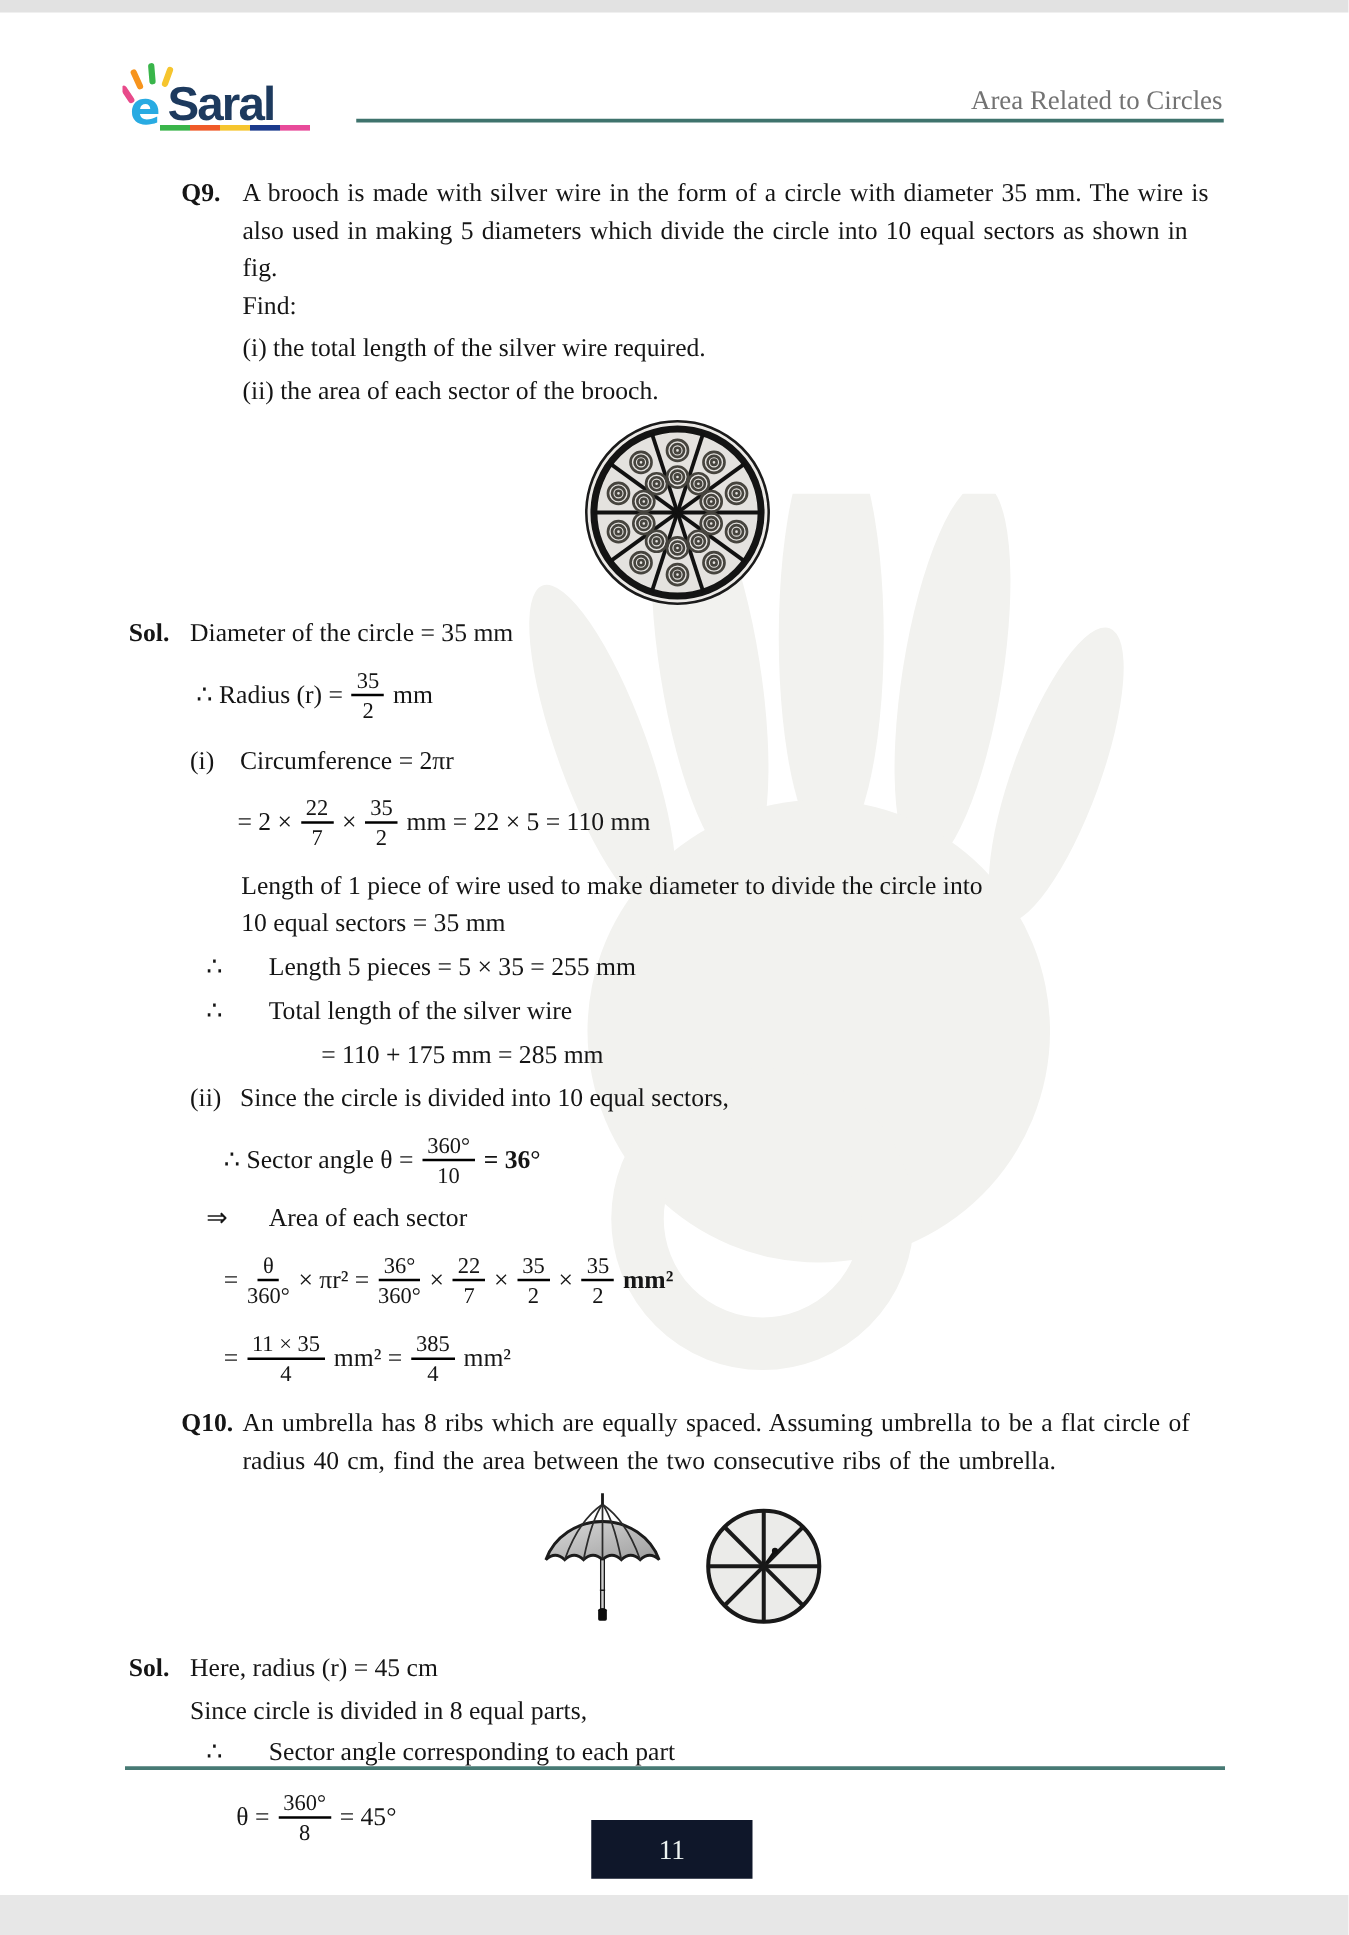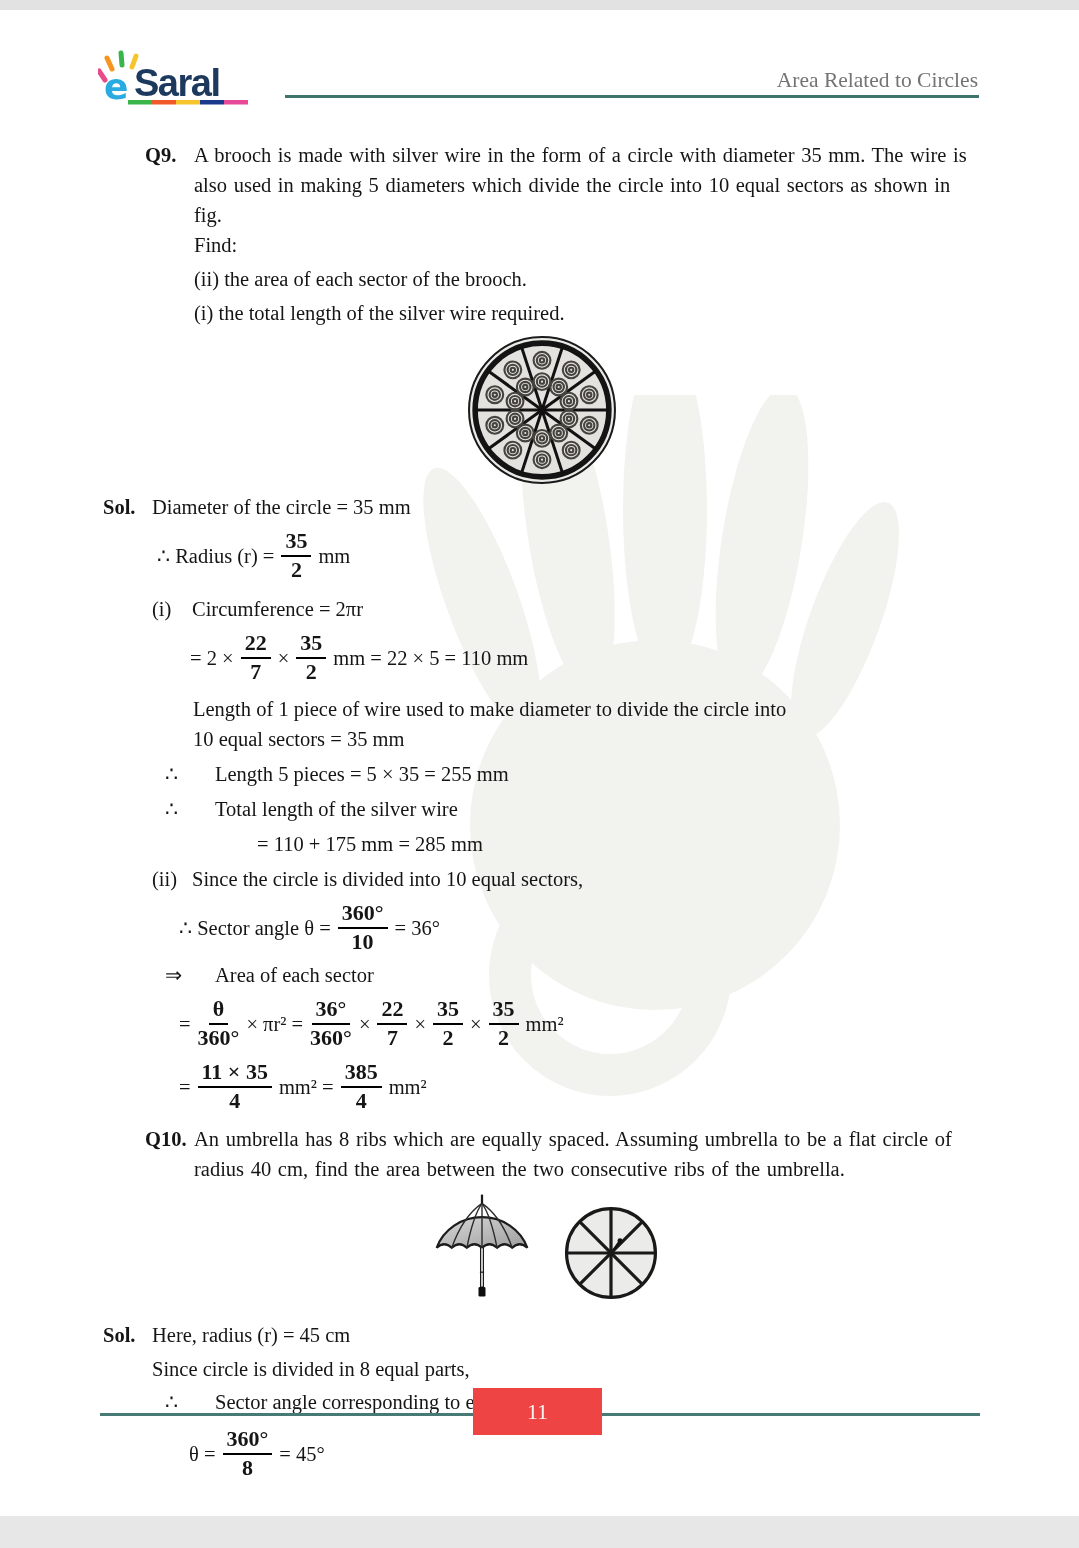--- a/index.html
+++ b/index.html
@@ -22,39 +22,39 @@
   .qlabel { width:49px; font-weight:bold; flex:none; }
   .qbody { flex:1; }
   .qline { word-spacing:1.5px; }
   .qitem { margin-top:4px; }
   .figure-row { display:flex; justify-content:center; align-items:center; margin:6px 0 4px 0; }
   .solrow { display:flex; margin-top:6px; }
 
   .mrow { display:flex; align-items:center; margin-top:5px; }
   .mrow .t { white-space:pre; }
   .frac { display:inline-flex; flex-direction:column; align-items:center;
-          font-weight:bold; font-size:22px; line-height:1.12; margin:0 7px; }
+          font-weight:normal; font-size:18px; line-height:1.12; margin:0 7px; }
   .frac .num { border-bottom:2.2px solid #000; padding:0 4px 1px 4px; }
   .frac .den { padding-top:1px; }
   .mrow-tall { min-height:58px;align-items:center; }
   .sym { display:inline-block; width:50px; flex:none; }
   .item-tag { display:inline-block; width:40px; flex:none; }
-  .bold { font-weight:normal; }
+  .bold { font-weight:bold; }
 
   .indent-a { margin-left:5px; }    
   .indent-b { margin-left:38px; }   
   .indent-c { margin-left:41px; }   
   .indent-d { margin-left:13px; }   
   .indent-e { margin-left:105px; }   
   .indent-f { margin-left:27px; }   
   .indent-g { margin-left:37px; }   
 
   
   .footer-rule { position:absolute; left:100px; right:99px; top:1413px; height:3px; background:#477a74; z-index:3; }
-  .page-number-box { position:absolute; left:473px; top:1388px; width:129px; height:47px; background:#ef4444;
+  .page-number-box { position:absolute; left:473px; top:1456px; width:129px; height:47px; background:#0f172a;
                      display:flex; align-items:center; justify-content:center; z-index:3; }
   .page-number-box span { color:#eef4f2; font-size:22px; }
 </style>
 </head>
 <body>
 
 <div class="page">
   <div class="strip-top"></div>
 
   <svg class="watermark" width="540" height="740" viewBox="0 0 540 740">
@@ -90,22 +90,22 @@
   <div class="header-rule"></div>
 
   <div class="content">
 
     <div class="qrow">
       <div class="qlabel">Q9.</div>
       <div class="qbody">
         <div class="qline">A brooch is made with silver wire in the form of a circle with diameter 35 mm. The wire is</div>
         <div class="qline">also used in making 5 diameters which divide the circle into 10 equal sectors as shown in fig.</div>
         <div class="qline">Find:</div>
+        <div class="qitem">(i) the total length of the silver wire required.</div>
         <div class="qitem">(ii) the area of each sector of the brooch.</div>
-        <div class="qitem">(i) the total length of the silver wire required.</div>
       </div>
     </div>
 
     <div class="figure-row">
       <svg width="152" height="152" viewBox="0 0 150 150">
         <defs>
           <g id="sp" stroke="#46443e" stroke-width="2.1" fill="none">
             <circle r="8.3"></circle>
               <circle r="5.1"></circle>
               <circle r="2.1"></circle>

